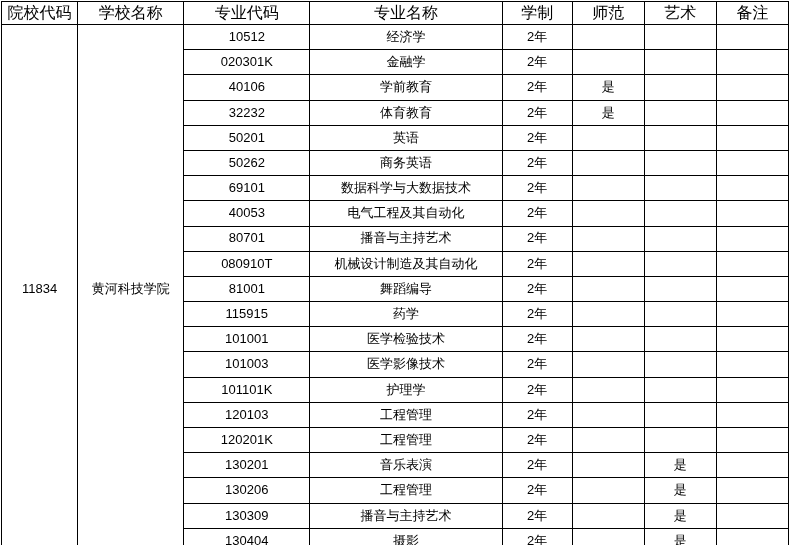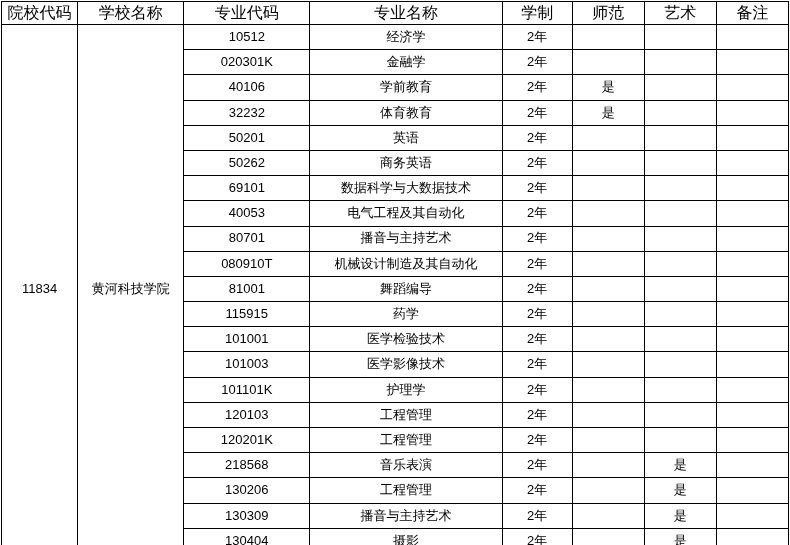--- a/index.html
+++ b/index.html
@@ -215,21 +215,21 @@
         </tr>
         <tr>
           <td>120201K</td>
           <td>工程管理</td>
           <td>2年</td>
           <td></td>
           <td></td>
           <td></td>
         </tr>
         <tr>
-          <td>218568</td>
+          <td>130201</td>
           <td>音乐表演</td>
           <td>2年</td>
           <td></td>
           <td>是</td>
           <td></td>
         </tr>
         <tr>
           <td>130206</td>
           <td>工程管理</td>
           <td>2年</td>

